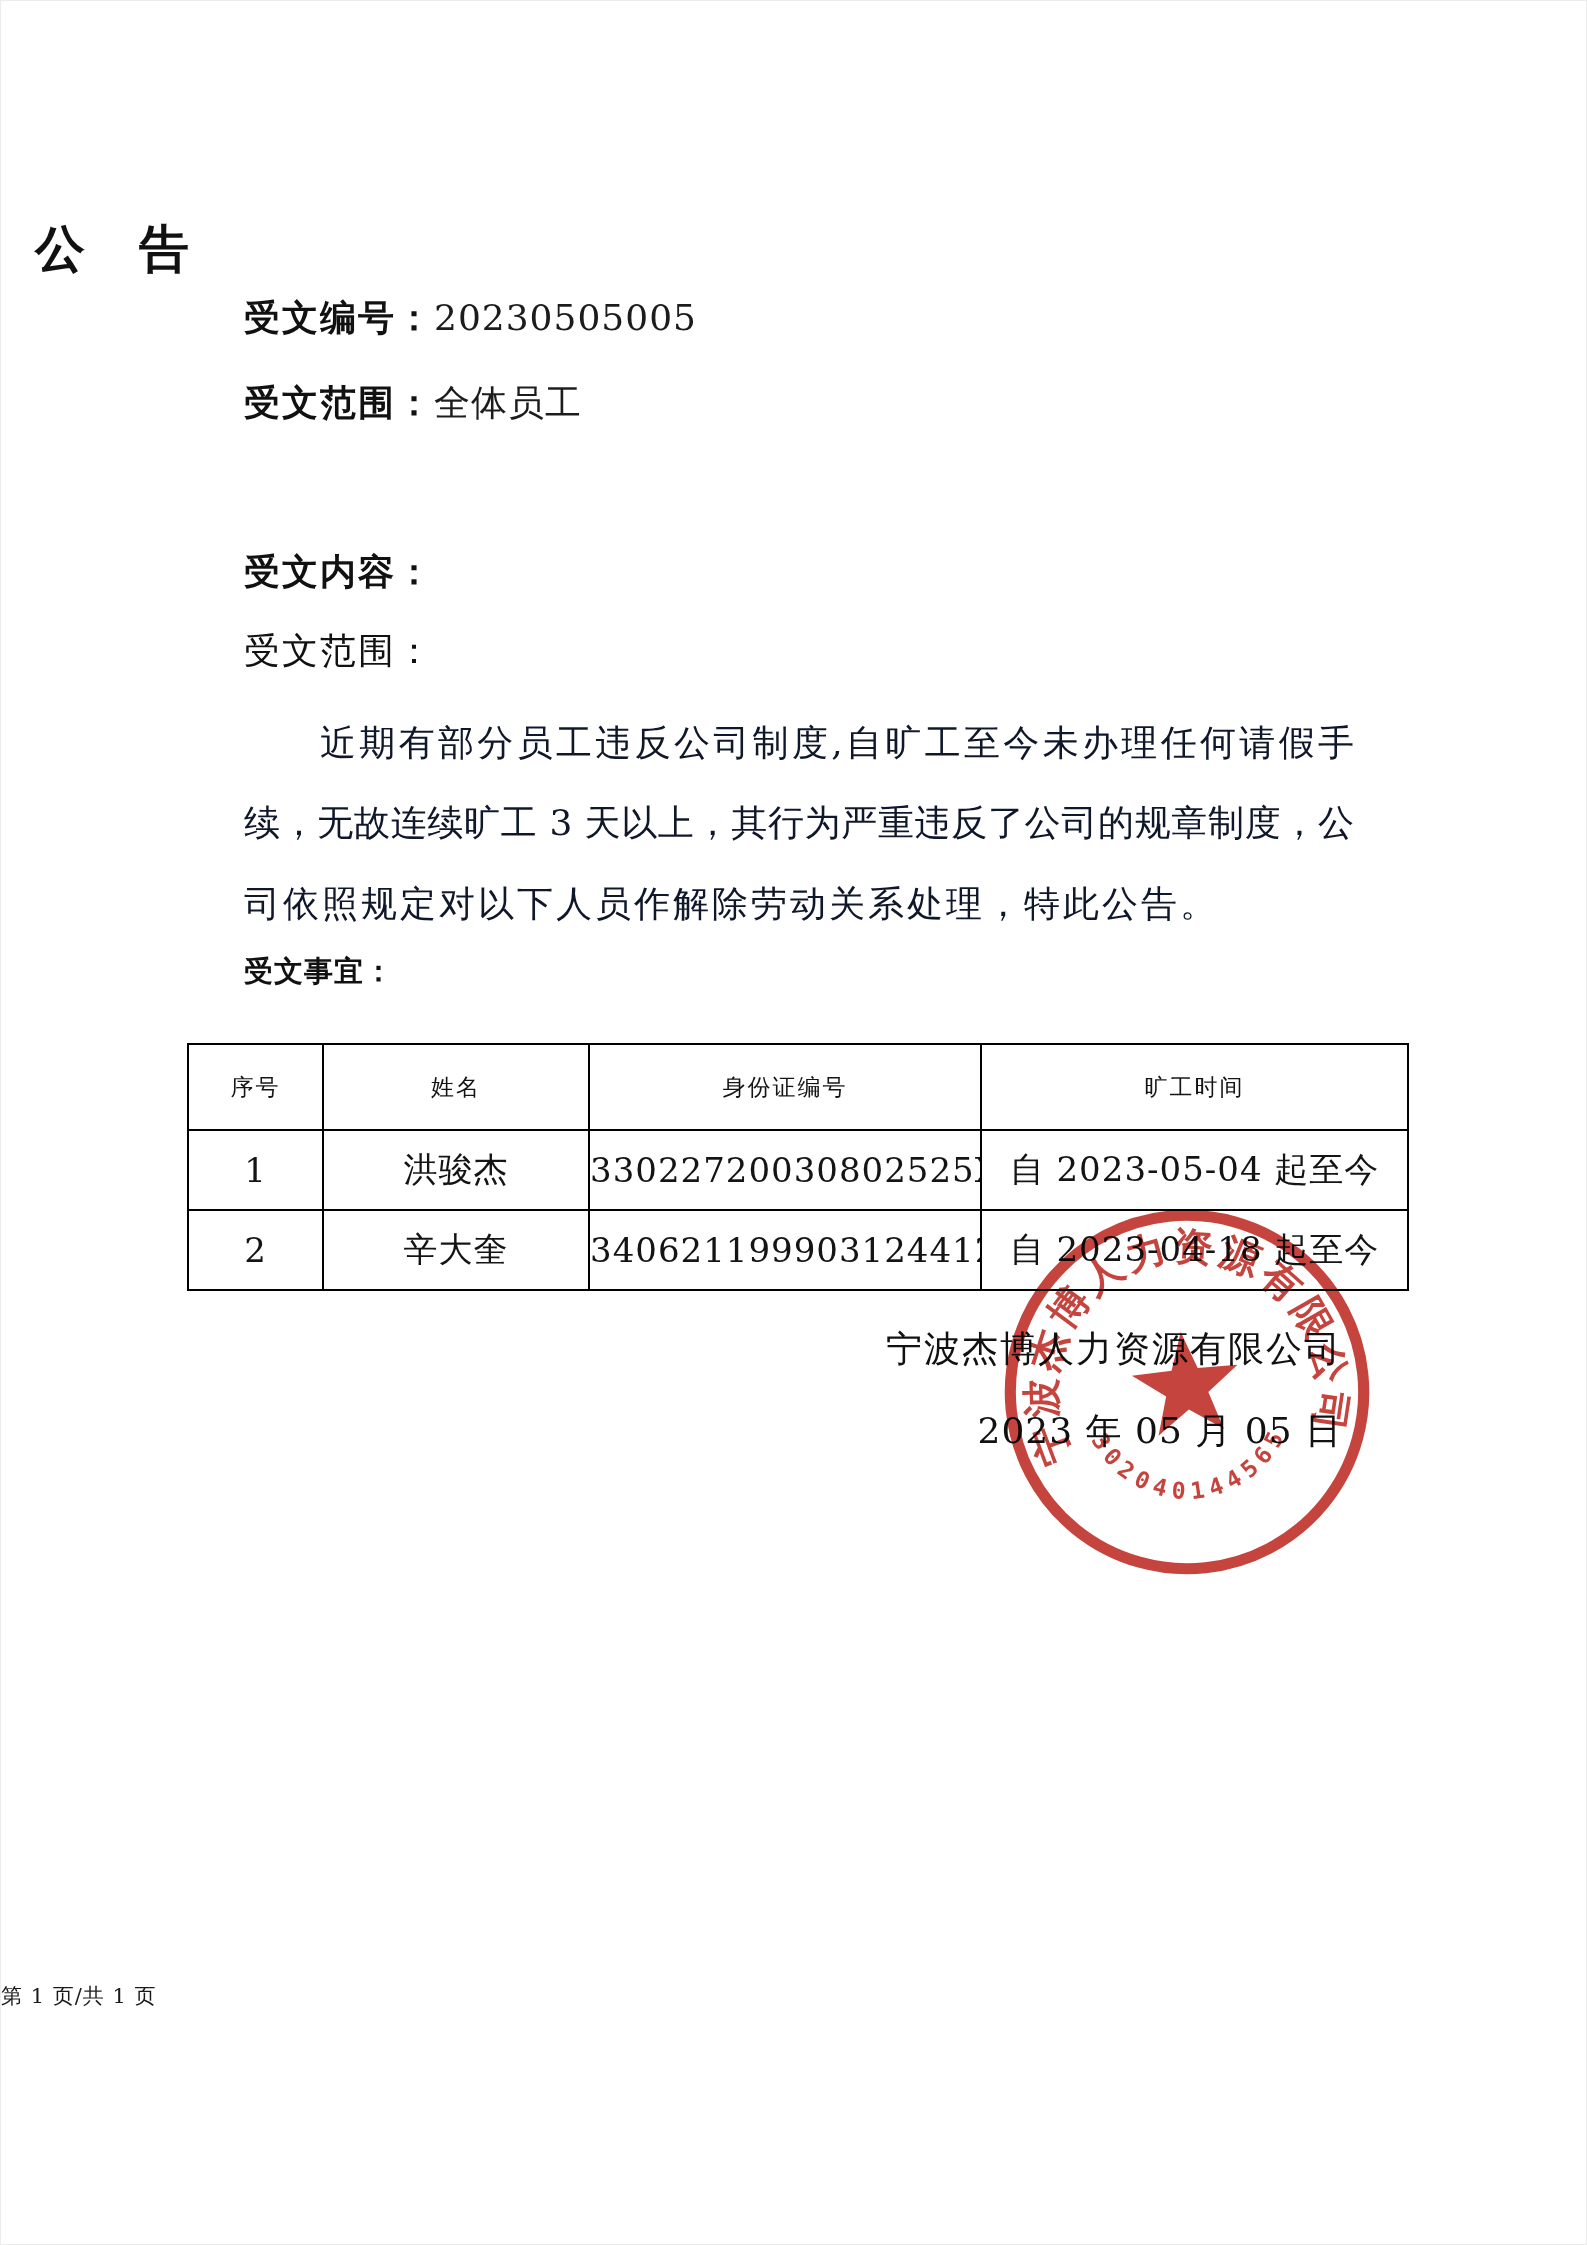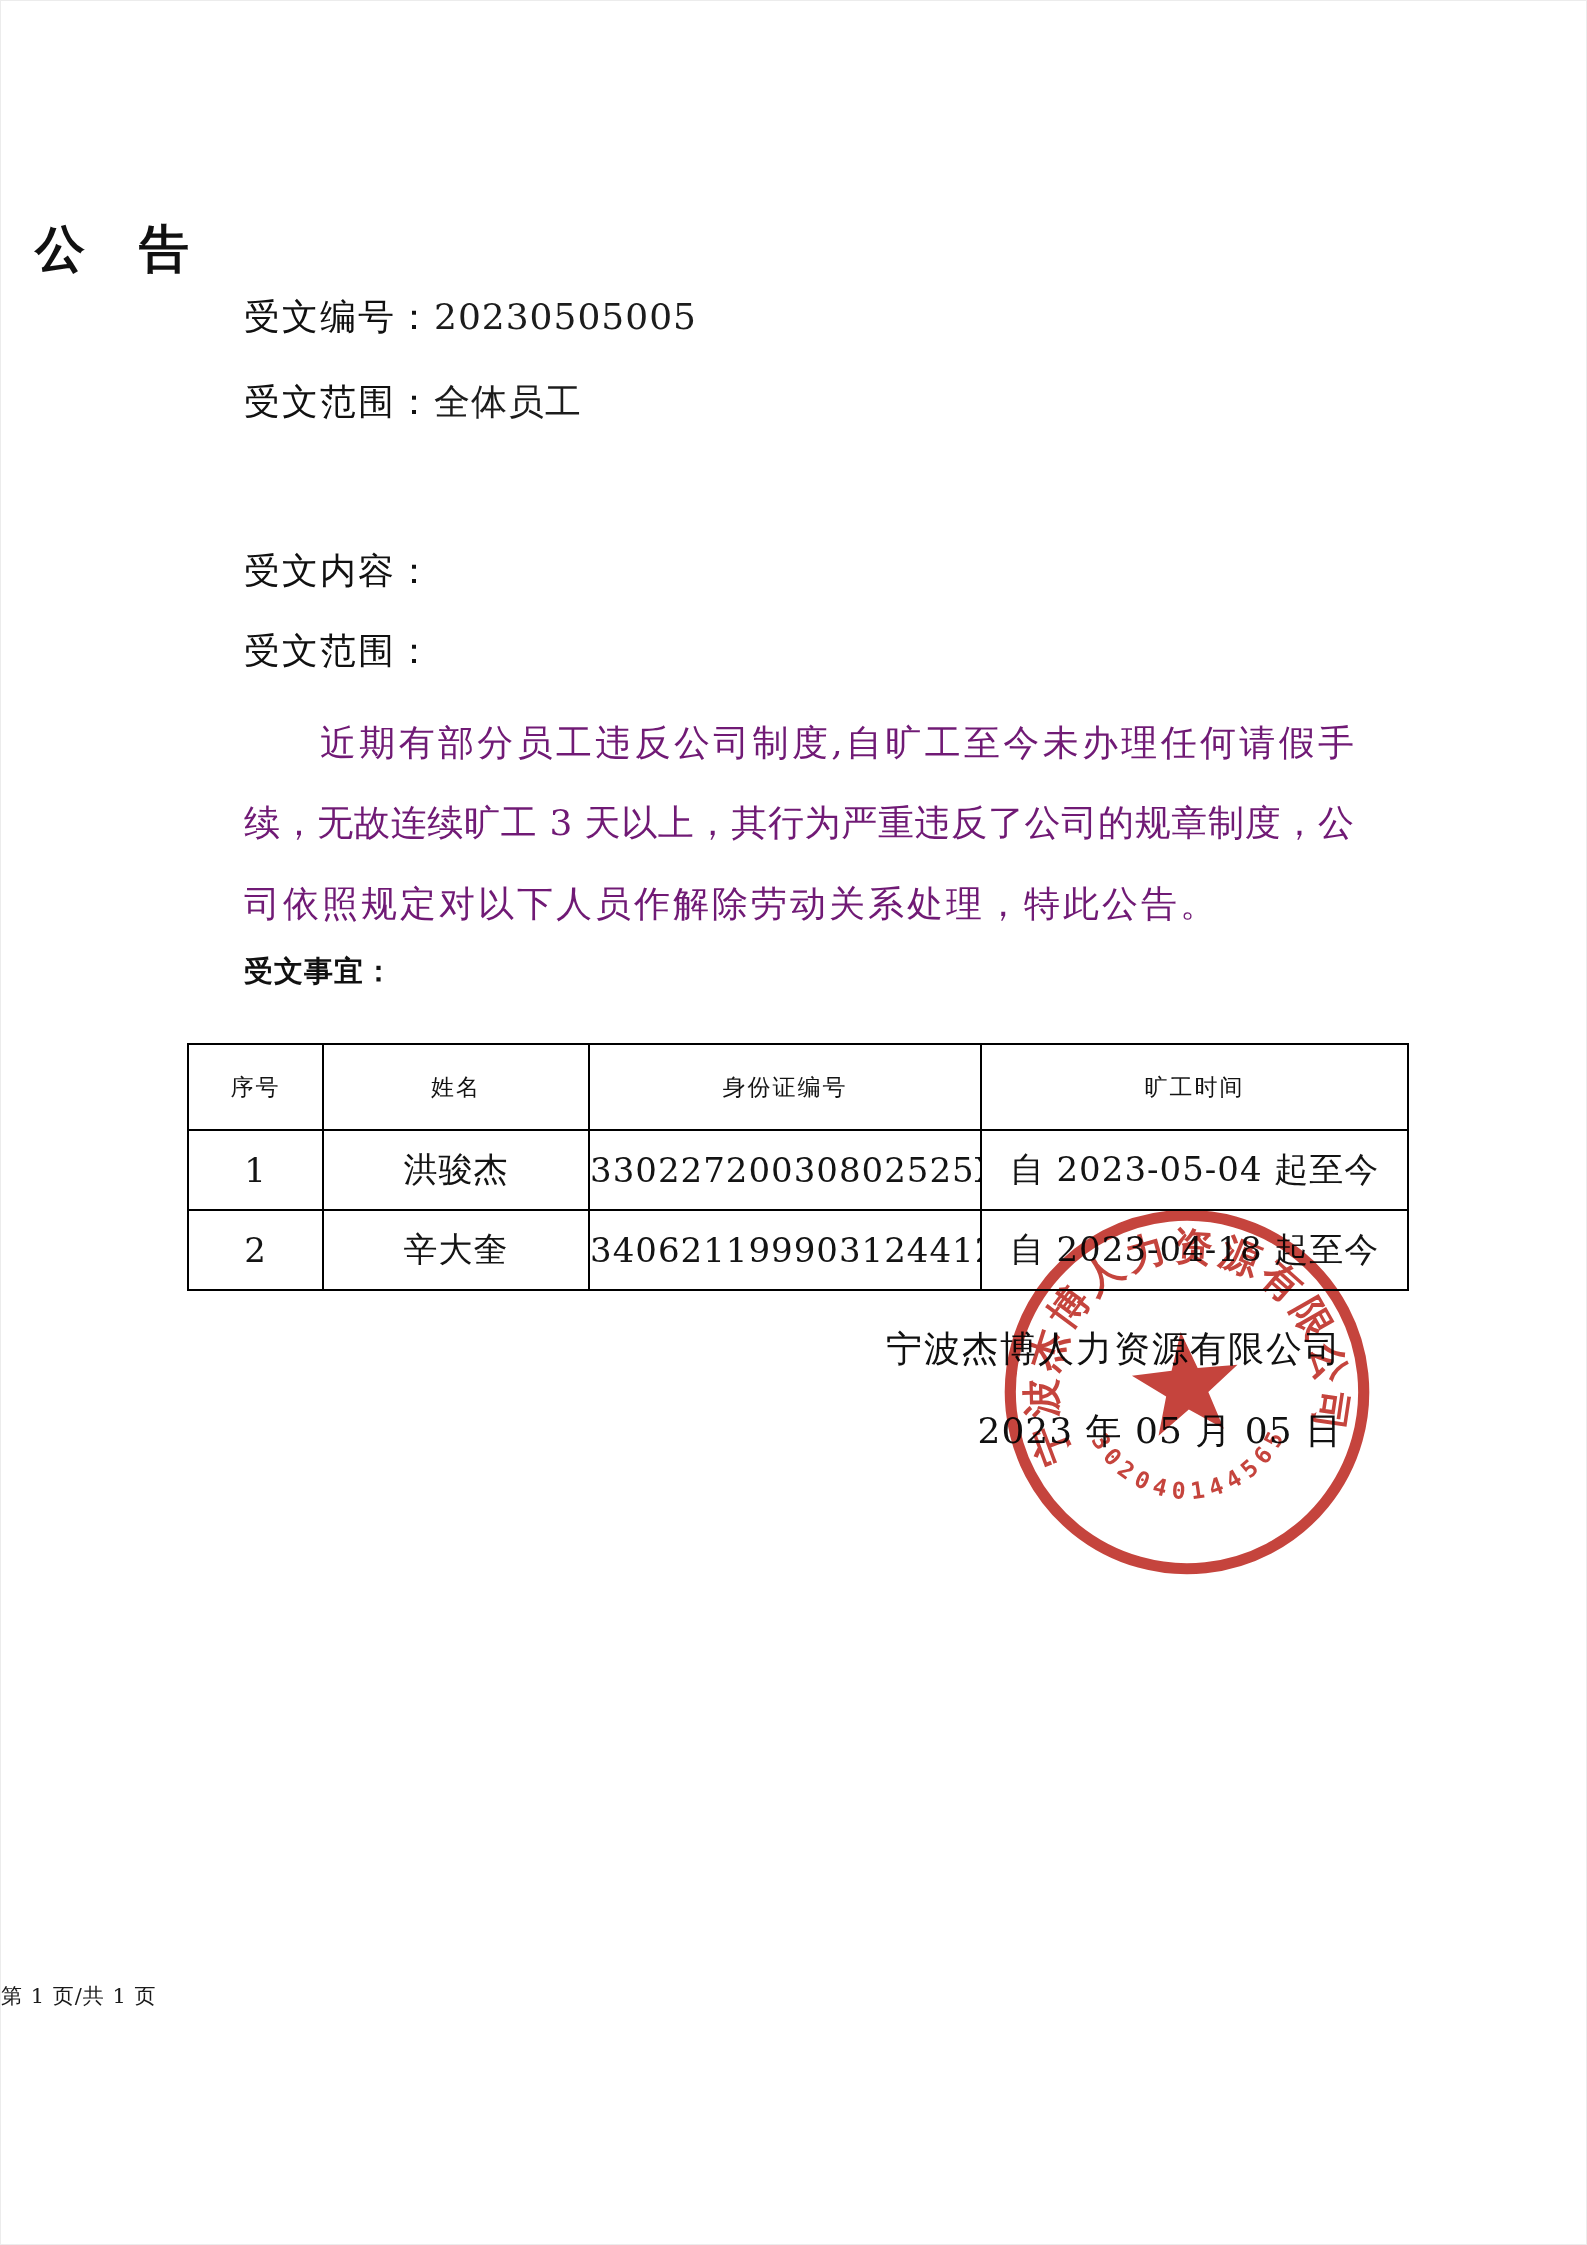--- a/index.html
+++ b/index.html
@@ -17,32 +17,32 @@
     position:absolute;top:218px;left:0;width:100%;
     text-align:left;
     font-size:50px;line-height:60px;font-weight:700;
     letter-spacing:2px;
     padding-left:34px;
   }
   .meta-row{
     position:absolute;left:243px;
     font-size:36px;line-height:48px;white-space:nowrap;
   }
-  .meta-label{font-weight:400;letter-spacing:2px;}
+  .meta-label{font-weight:700;letter-spacing:2px;}
   .meta-value{font-weight:400;letter-spacing:1px;color:#1c1c1c;margin-top:15px;}
   .m0{top:292px}.m1{top:377px}.m2{top:461px}.m3{top:546px}
   .salutation{
     position:absolute;left:243px;top:626px;
     font-size:36px;line-height:48px;letter-spacing:2px;
   }
   .para-line{
     position:absolute;left:243px;width:1110px;
     font-size:36px;line-height:48px;
     text-align:justify;text-align-last:justify;
-    color:#701a75;
+    color:#0f172a;
   }
   .p0{top:718px;text-indent:76px;}
   .p1{top:798px;}
   .p2{top:879px;text-align:center;text-align-last:left;letter-spacing:3px;}
   .list-heading{
     position:absolute;left:243px;top:952px;
     font-size:29px;line-height:36px;font-weight:700;letter-spacing:1px;
   }
   table.roster{
     position:absolute;left:186px;top:1042px;

